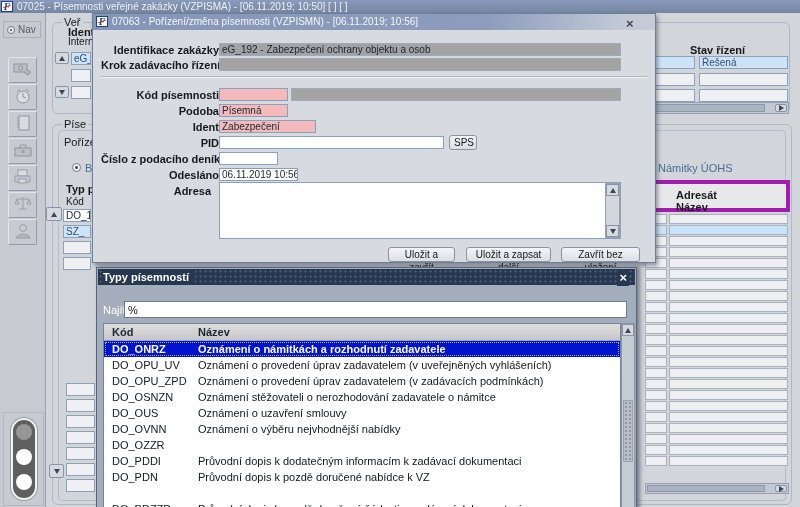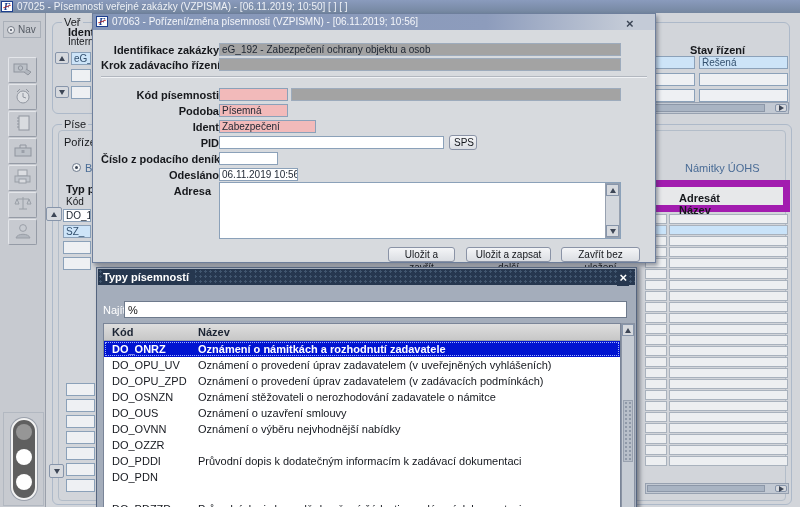--- a/index.html
+++ b/index.html
@@ -51,21 +51,21 @@
   .plain{ position:absolute; white-space:nowrap; }
   .sqbtn { position:absolute; background:#d6d9de; border:1px solid #8795aa; border-radius:2px;
            display:flex; align-items:center; justify-content:center; }
   .tri-up   { width:0; height:0; border-left:3px solid transparent; border-right:3px solid transparent; border-bottom:5px solid #3d4656; }
   .tri-down { width:0; height:0; border-left:3px solid transparent; border-right:3px solid transparent; border-top:5px solid #3d4656; }
   .tri-right{ width:0; height:0; border-top:3px solid transparent; border-bottom:3px solid transparent; border-left:5px solid #3d4656; }
   .radio { position:absolute; width:9px; height:9px; border-radius:50%; border:1px solid #6e7a8c; background:#f2f4f6; }
   .radio.on::after { content:""; position:absolute; left:2px; top:2px; width:3px; height:3px; border-radius:50%; background:#3c4656; }
   .hscroll { position:absolute; height:12px; background:#c2c9d3; border:1px solid #97a1b0; }
   .hscroll .thumb { position:absolute; left:1px; top:1px; bottom:1px; background:#a9b4c3; border:1px solid #8c97a8; }
-  .hdrzone { position:absolute; background:#e7e8ea; border:7px solid #a21caf; }
+  .hdrzone { position:absolute; background:#e7e8ea; border:4px solid #a21caf; }
   .rrow-wrap { position:absolute; left:645px; top:214px; width:145px; }
   .rrow { height:10px; margin-bottom:1px; }
   .rrow .rc1,.rrow .rc2 { display:inline-block; height:10px; background:#edeff1; border:1px solid #a9b2bd; vertical-align:top; }
   .rrow .rc1 { width:22px; margin-right:2px; }
   .rrow .rc2 { width:119px; }
   .rrow.hl .rc1,.rrow.hl .rc2 { background:#c9e3f9; }
   .lcol-wrap { position:absolute; left:66px; top:383px; width:29px; }
   .lcol-wrap .fldr { height:13px; border:1px solid #8ba1b9; background:#eef0f3; margin-bottom:3px; }
   
   .dialog { left:92px; top:13px; width:564px; height:250px; background:#d7dade;
@@ -204,21 +204,21 @@
     </div>
 </div>
 
 <div class="gbox" style="left:52px; top:124px; width:740px; height:381px;"></div>
 <span class="legend" style="left:62px; top:118px;">Píse</span>
 <div class="gbox" style="left:58px; top:130px; width:728px; height:371px; border-radius:4px; border-color:#b3bdc9;"></div>
 <span class="plain" style="left:64px; top:136px;">Poříze</span>
 <span class="radio on" style="left:72px; top:163px;"></span>
 <span class="plain" style="left:85px; top:162px; color:#4a6c96;">B</span>
 <span class="radio" style="left:645px; top:163px;"></span>
-<span class="plain" style="left:658px; top:162px; color:#4a6c96;padding-left:27px;">Námitky ÚOHS</span>
+<span class="plain" style="left:658px; top:162px; color:#4a6c96;">Námitky ÚOHS</span>
 <span class="lbl" style="left:66px; top:183px;">Typ p</span>
 <span class="plain" style="left:66px; top:196px; font-size:10px;">Kód</span>
 <div class="sqbtn" style="left:46px; top:207px; width:16px; height:14px;">
     <span class="tri-up"></span>
   </div>
 <div class="fld" style="left:63px; top:209px; width:28px;">DO_1</div>
 <div class="fld blue" style="left:63px; top:225px; width:28px;">SZ_</div>
 <div class="fld" style="left:63px; top:241px; width:28px; background:#eef0f3;"></div>
 <div class="fld" style="left:63px; top:257px; width:28px; background:#eef0f3;"></div>
 
@@ -359,20 +359,21 @@
       </div>
     <div class="prow" style="top:113px;">
         <span class="k">DO_OZZR</span>
       </div>
     <div class="prow" style="top:129px;">
         <span class="k">DO_PDDI</span>
         <span class="n">Průvodní dopis k dodatečným informacím k zadávací dokumentaci</span>
       </div>
     <div class="prow" style="top:145px;">
         <span class="k">DO_PDN</span>
+        <span class="n">Průvodní dopis k pozdě doručené nabídce k VZ</span>
       </div>
     <div class="prow" style="top:177px;">
         <span class="k">DO_PDZZD</span>
         <span class="n">Průvodní dopis k pozdě doručené žádosti o zadávací dokumentaci</span>
       </div>
   </div>
   <div class="pk-vscroll">
     <div class="vsbtn" style="top:0; width:12px;">
         <span class="tri-up"></span>
       </div>

